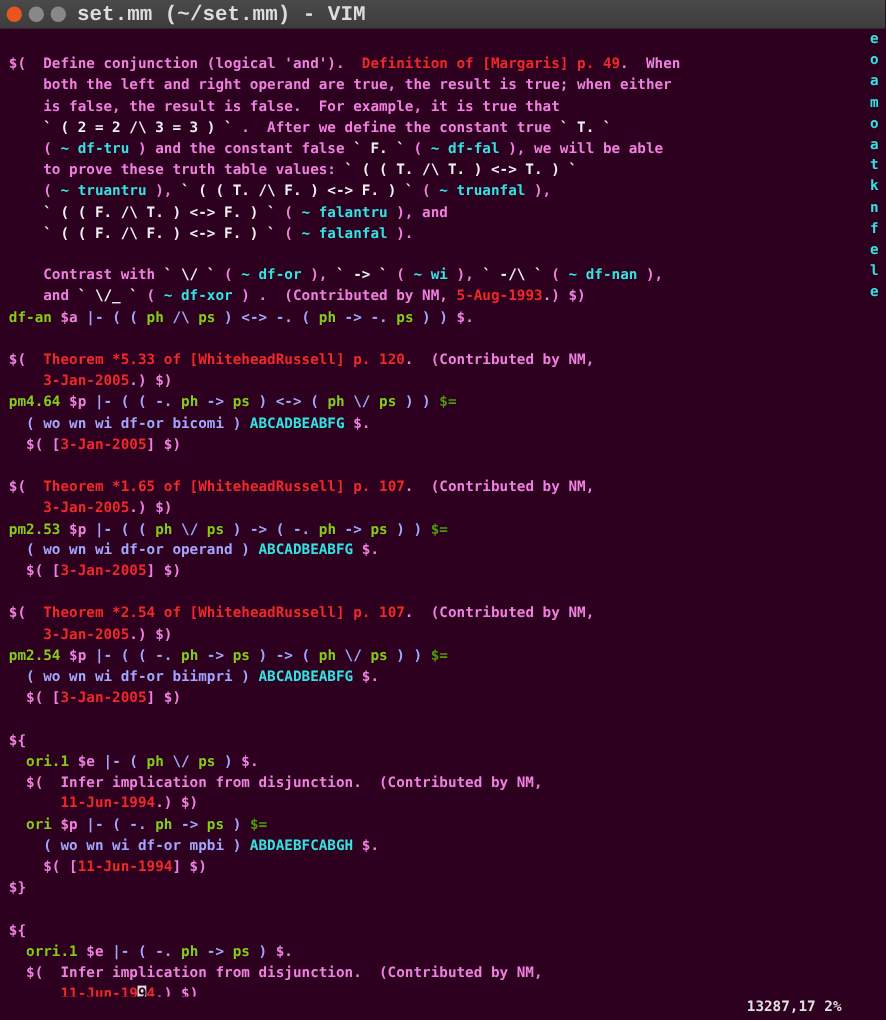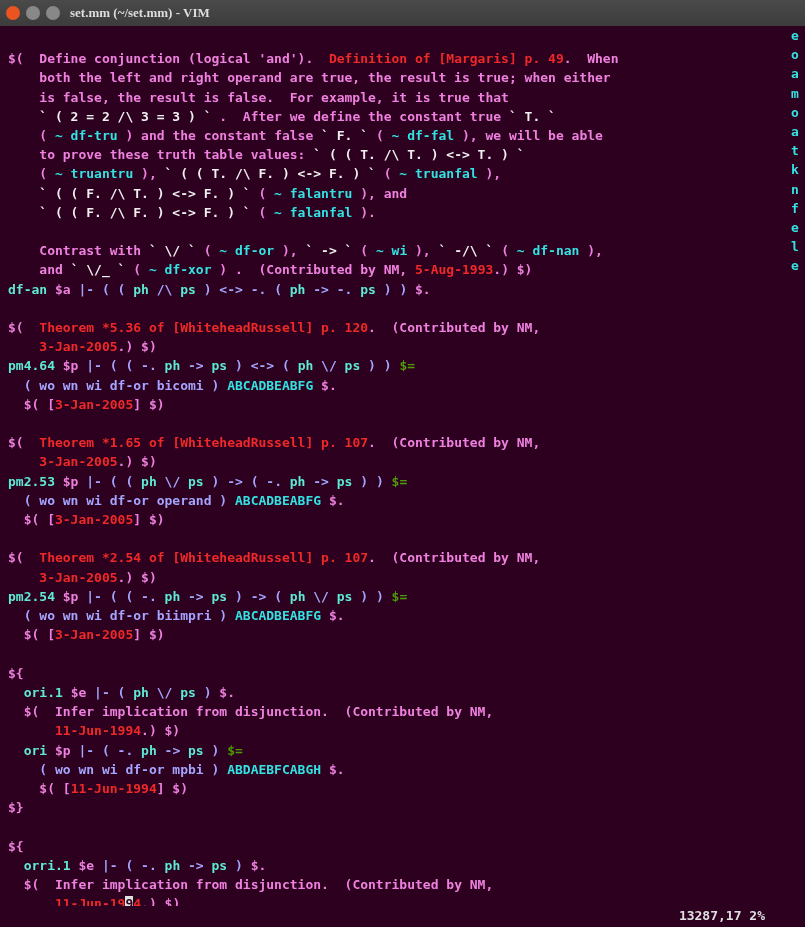--- a/index.html
+++ b/index.html
@@ -1,28 +1,28 @@
 <!DOCTYPE html>
 <html><head>
 <meta charset="utf-8">
 <style>
 body{margin:0;background:#2c001e;font-family:"DejaVu Sans Mono","Liberation Mono",monospace;font-size:13px;font-weight:bold;width:805px;height:927px;overflow:hidden}
-.tb{height:26px;background:linear-gradient(#4a4a4a,#3c3c3c);display:flex;align-items:center;padding:0 6px;color:#ddd;font-family:Liberation Serif, serif;font-size:13px;font-weight:bold}
+.tb{height:26px;background:linear-gradient(#4a4a4a,#3c3c3c);display:flex;align-items:center;padding:0 6px;color:#ddd;font-family:Liberation Mono, monospace;font-size:19px;font-weight:bold}
 .tb .btn{width:14px;height:14px;border-radius:7px;margin-right:6px;display:inline-block}
 .close{background:#e95420}
 .min{background:#888}
 .max{background:#888}
 .title{margin-left:4px}
 .ed{padding:4px 8px;line-height:19.2px;white-space:pre;color:#a5a5ff}
 .st{position:absolute;bottom:0;right:0;width:100%;background:#2c001e;color:#e0e0e0;font-family:"DejaVu Sans Mono",monospace;font-size:13px;font-weight:bold;text-align:right;padding:2px 40px 4px 0}
 .st span.pos{}
 .w{color:#f0f0f0}      
 .p{color:#f080e0}      
 .r{color:#ef2929}      
-.g{color:#5eead4}      
+.g{color:#84cc16}      
 .c{color:#34e2e2}      
 .b{color:#a5a5ff}      
 .gr{color:#4e9a06}     
 .u{}
 .cur{background:#e0e0e0;color:#2c001e}
 .side{position:absolute;top:26px;right:4px;width:10px;color:#34e2e2;font-family:monospace;font-size:13px;line-height:19.2px;font-weight:bold}
 </style>
 </head>
 <body>
 
@@ -41,21 +41,21 @@
 <span class="p">    (</span><span class="c u"> ~ df-tru </span><span class="p">) and the constant false </span><span class="w">` F. `</span><span class="p"> (</span><span class="c u"> ~ df-fal </span><span class="p">), we will be able</span>
 <span class="p">    to prove these truth table values: </span><span class="w">` ( ( T. /\ T. ) &lt;-&gt; T. ) `</span>
 <span class="p">    (</span><span class="c u"> ~ truantru </span><span class="p">), </span><span class="w">` ( ( T. /\ F. ) &lt;-&gt; F. ) `</span><span class="p"> (</span><span class="c u"> ~ truanfal </span><span class="p">),</span>
 <span>    </span><span class="w">` ( ( F. /\ T. ) &lt;-&gt; F. ) `</span><span class="p"> (</span><span class="c u"> ~ falantru </span><span class="p">), and</span>
 <span>    </span><span class="w">` ( ( F. /\ F. ) &lt;-&gt; F. ) `</span><span class="p"> (</span><span class="c u"> ~ falanfal </span><span class="p">).</span>
 
 <span class="p">    Contrast with </span><span class="w">` \/ `</span><span class="p"> (</span><span class="c u"> ~ df-or </span><span class="p">), </span><span class="w">` -&gt; `</span><span class="p"> (</span><span class="c u"> ~ wi </span><span class="p">), </span><span class="w">` -/\ `</span><span class="p"> (</span><span class="c u"> ~ df-nan </span><span class="p">),</span>
 <span class="p">    and </span><span class="w">` \/_ `</span><span class="p"> (</span><span class="c u"> ~ df-xor </span><span class="p">) .  (Contributed by NM, </span><span class="r">5-Aug-1993</span><span class="p">.) </span><span class="p">$)</span>
 <span class="g">df-an </span><span class="p">$a </span><span class="b">|- ( ( </span><span class="g">ph</span><span class="b"> /\ </span><span class="g">ps</span><span class="b"> ) &lt;-&gt; -. ( </span><span class="g">ph</span><span class="b"> -&gt; -. </span><span class="g">ps</span><span class="b"> ) ) </span><span class="p">$.</span>
 
-<span class="p">$(  </span><span class="r">Theorem *5.36 of </span><span class="r u">[WhiteheadRussell]</span><span class="r"> p. 120</span><span class="p">.  (Contributed by NM,</span>
+<span class="p">$(  </span><span class="r">Theorem *5.33 of </span><span class="r u">[WhiteheadRussell]</span><span class="r"> p. 120</span><span class="p">.  (Contributed by NM,</span>
 <span>    </span><span class="r">3-Jan-2005</span><span class="p">.) </span><span class="p">$)</span>
 <span class="g">pm4.64 </span><span class="p">$p </span><span class="b">|- ( ( -. </span><span class="g">ph</span><span class="b"> -&gt; </span><span class="g">ps</span><span class="b"> ) &lt;-&gt; ( </span><span class="g">ph</span><span class="b"> \/ </span><span class="g">ps</span><span class="b"> ) ) </span><span class="gr">$=</span>
 <span class="b">  ( wo wn wi df-or bicomi ) </span><span class="c">ABCADBEABFG </span><span class="p">$.</span>
 <span class="p">  $( </span><span class="p">[</span><span class="r">3-Jan-2005</span><span class="p">]</span><span class="p"> $)</span>
 
 <span class="p">$(  </span><span class="r">Theorem *1.65 of </span><span class="r u">[WhiteheadRussell]</span><span class="r"> p. 107</span><span class="p">.  (Contributed by NM,</span>
 <span>    </span><span class="r">3-Jan-2005</span><span class="p">.) </span><span class="p">$)</span>
 <span class="g">pm2.53 </span><span class="p">$p </span><span class="b">|- ( ( </span><span class="g">ph</span><span class="b"> \/ </span><span class="g">ps</span><span class="b"> ) -&gt; ( -. </span><span class="g">ph</span><span class="b"> -&gt; </span><span class="g">ps</span><span class="b"> ) ) </span><span class="gr">$=</span>
 <span class="b">  ( wo wn wi df-or operand ) </span><span class="c">ABCADBEABFG </span><span class="p">$.</span>
 <span class="p">  $( </span><span class="p">[</span><span class="r">3-Jan-2005</span><span class="p">]</span><span class="p"> $)</span>

